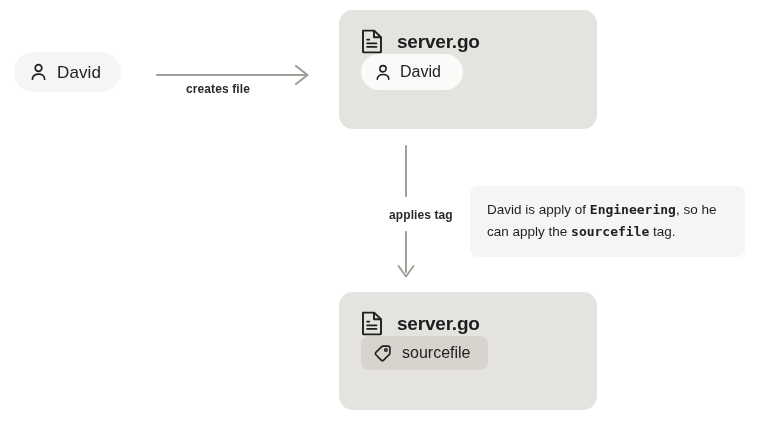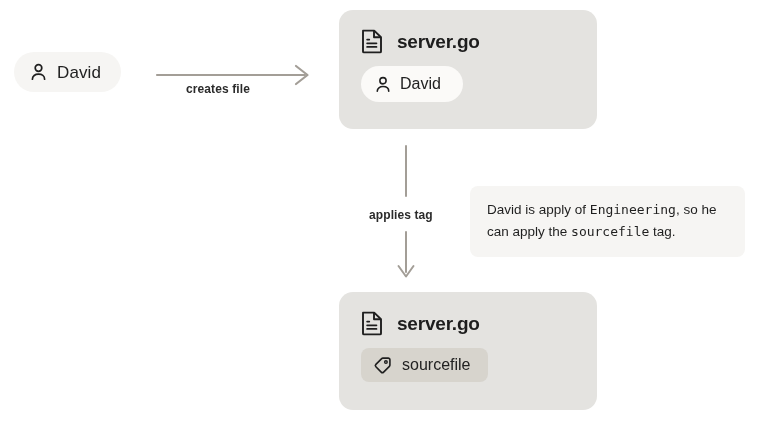--- a/index.html
+++ b/index.html
@@ -40,21 +40,20 @@
     line-height: 1;
   }
 
   .card {
     background: #e4e3e0;
     border-radius: 14px;
     box-sizing: border-box;
     padding: 18px 20px 18px 22px;
     display: flex;
     flex-direction: column;
-    gap: 12px;
   }
   .card-title-row {
     display: flex;
     align-items: center;
     gap: 14px;
   }
   .card-title {
     font-size: 19px;
     font-weight: bold;
     color: #1d1d1d;
@@ -111,21 +110,21 @@
     padding: 13px 16px 14px 17px;
     box-sizing: border-box;
   }
   .note-text {
     font-size: 13.5px;
     color: #1f1f1f;
     line-height: 1.62;
   }
   .note-text .mono {
     font-family: "DejaVu Sans Mono", "Liberation Mono", monospace;
-    font-weight: normal;
+    font-weight: bold;
     font-size: 13px;
   }
 
   svg { display: block; }
 </style>
 </head>
 <body>
 
 <div id="canvas">
 
@@ -169,21 +168,21 @@
     </div>
   </div>
 
   <div class="abs" style="left:396px; top:144px;">
     <svg width="20" height="138" viewBox="0 0 20 138" fill="none">
       <path d="M10 2 V52" stroke="#a39e97" stroke-width="2" stroke-linecap="round"></path>
       <path d="M10 88 V128" stroke="#a39e97" stroke-width="2" stroke-linecap="round"></path>
       <path d="M2.5 122 L10 132.5 L17.5 122" stroke="#a39e97" stroke-width="2" stroke-linecap="round" stroke-linejoin="round" fill="none"></path>
     </svg>
   </div>
-  <div class="abs edge-label" style="left:369px; top:209px;">applies tag</div>
+  <div class="abs edge-label" style="left:389px; top:209px;">applies tag</div>
 
   <div class="abs note" style="left:470px; top:186px; width:275px;">
     <div class="note-text">
       <span>David is apply of </span><span class="mono">Engineering</span><span>, so he can apply the </span><span class="mono">sourcefile</span><span> tag.</span>
     </div>
   </div>
 
   <div class="abs card" style="left:339px; top:292px; width:258px; height:118px;">
     <div class="card-title-row">
       <span>

